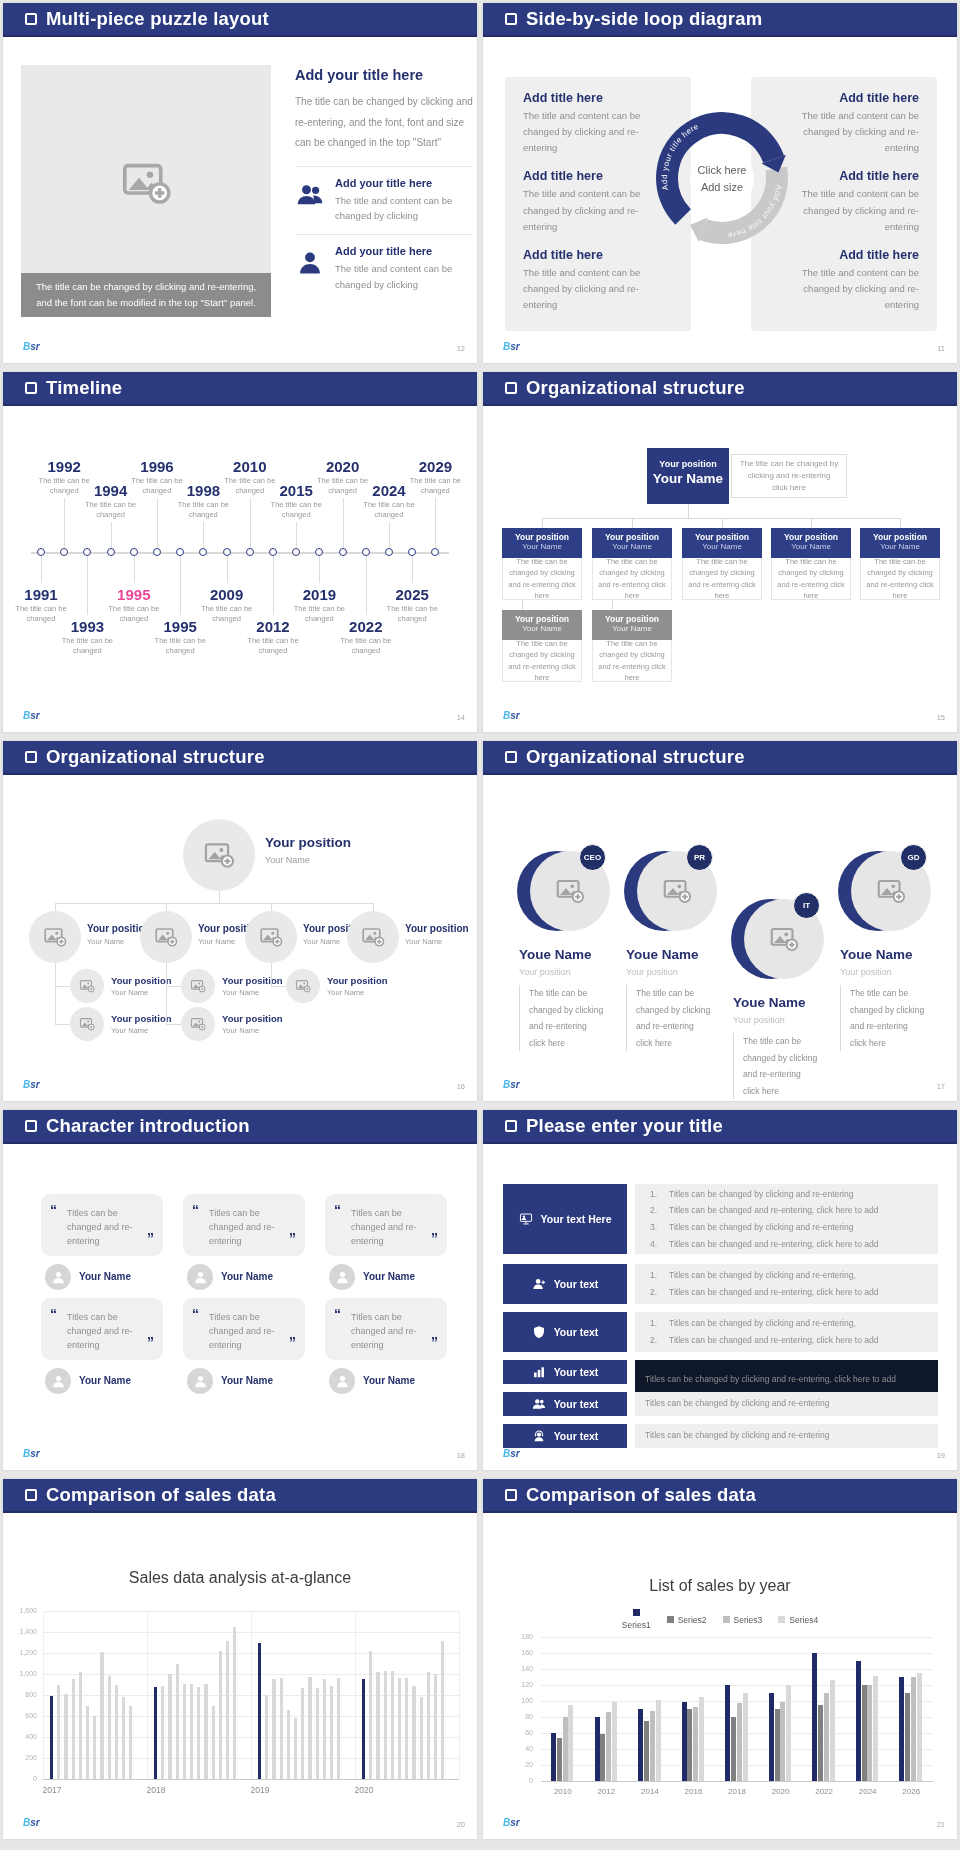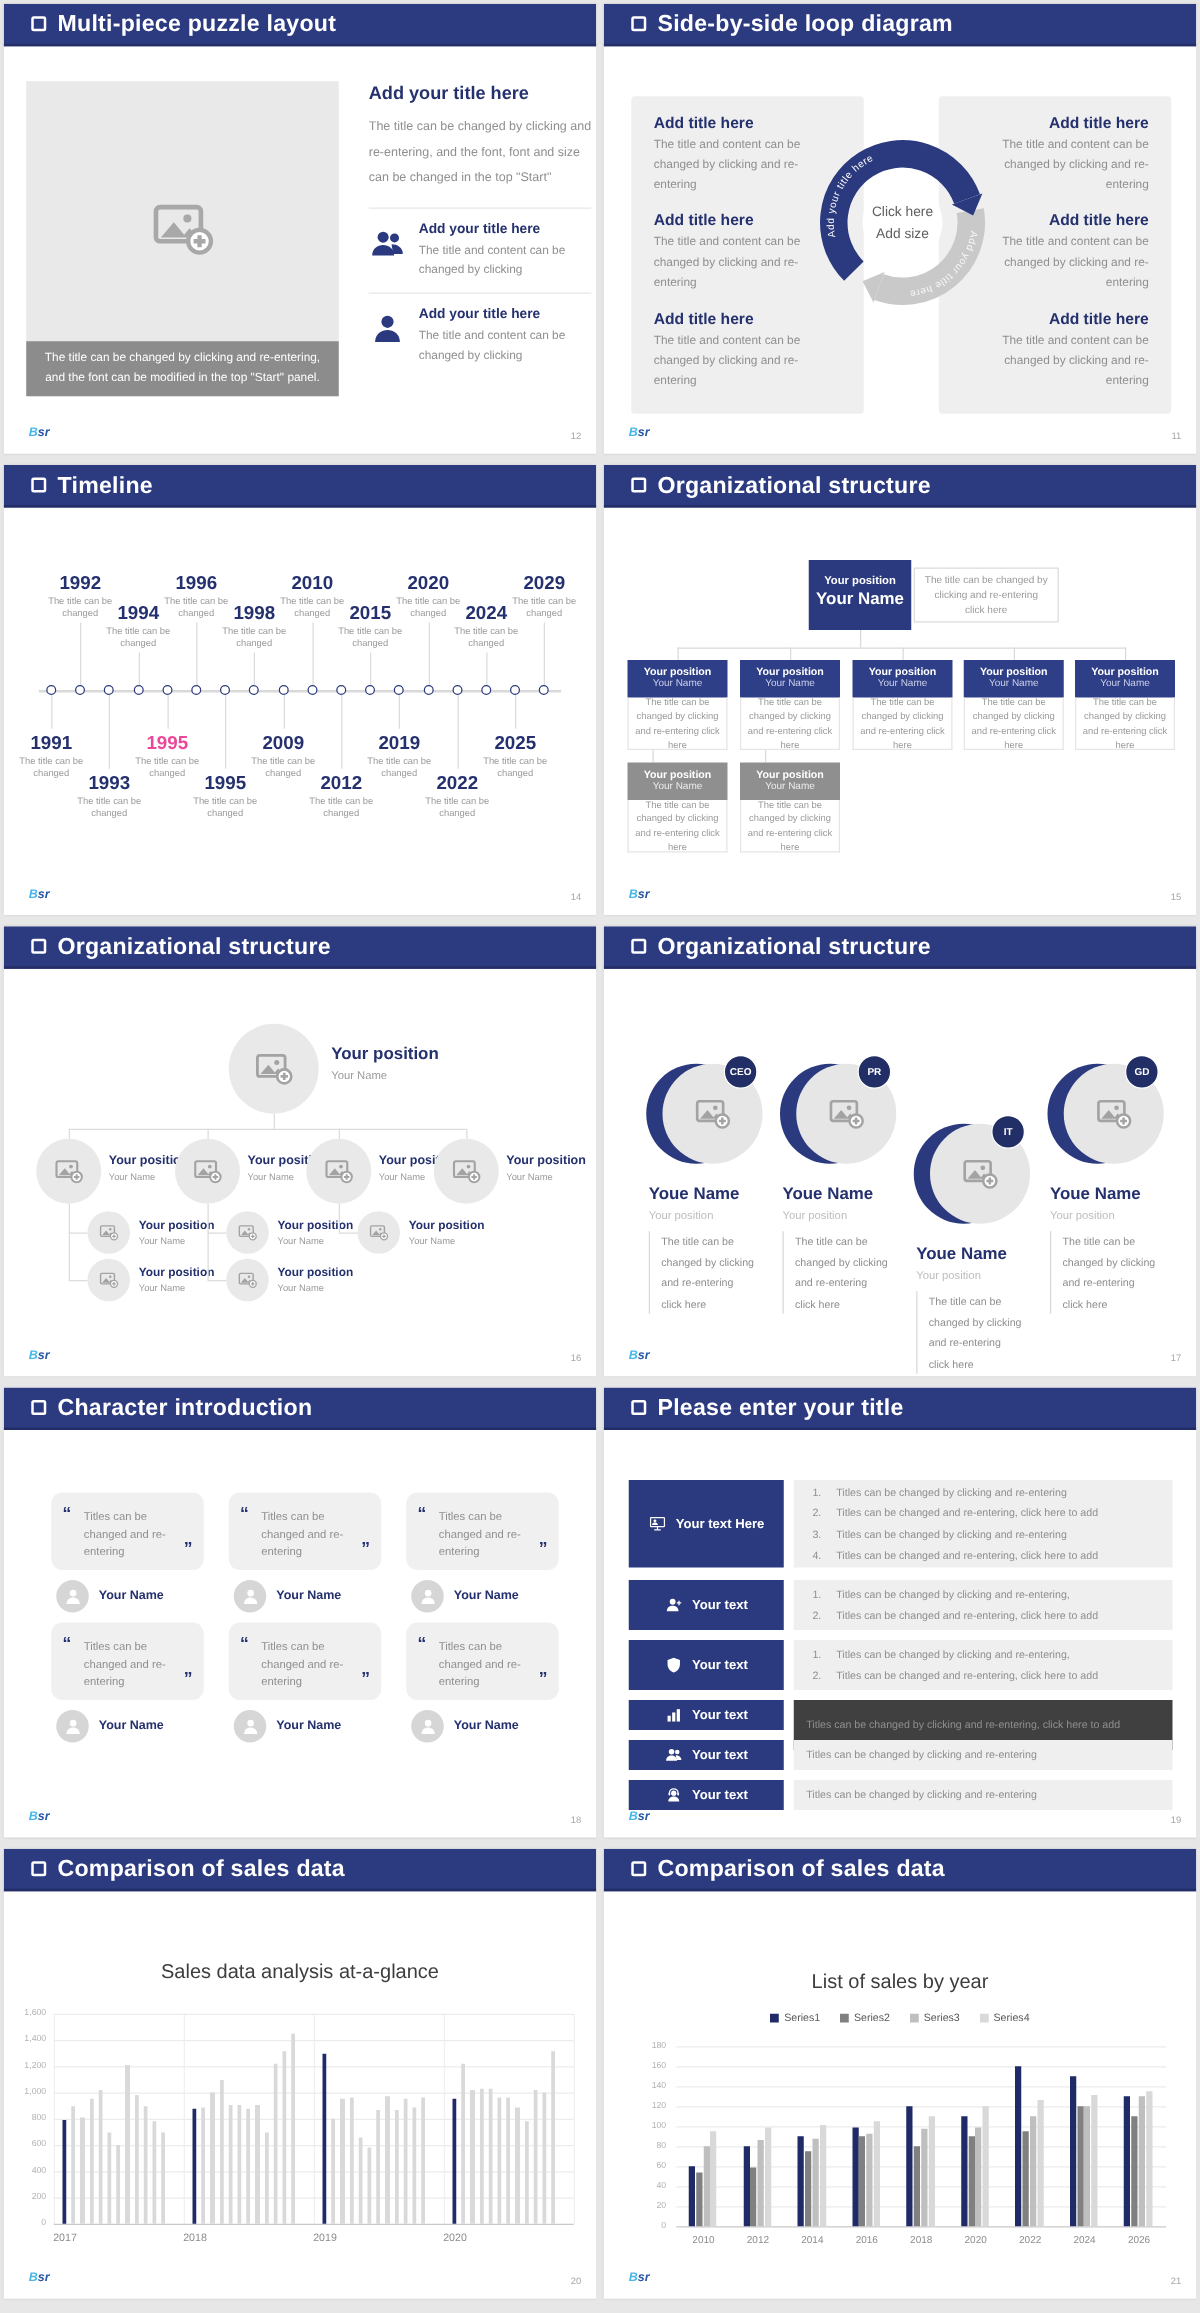--- a/index.html
+++ b/index.html
@@ -708,21 +708,21 @@
         <div style="position: absolute; left: 20px; top: 250px; width: 124px; height: 24px; background: rgb(43, 58, 126); display: flex; align-items: center; justify-content: center; gap: 8px;">
           <div style="width: 14px; height: 14px; flex: 0 0 auto;">
             <svg width="100%" height="100%" style="display:block" viewBox="0 0 24 24" fill="#ffffff">
               <rect x="3.5" y="13" width="4.4" height="8"></rect>
               <rect x="9.8" y="8.5" width="4.4" height="12.5"></rect>
               <rect x="16.1" y="4" width="4.4" height="17"></rect>
             </svg>
           </div>
           <div style="font-size: 10.5px; font-weight: bold; color: rgb(255, 255, 255);">Your text</div>
         </div>
-        <div style="position: absolute; left: 152px; top: 250px; width: 303px; height: 40px; background: #404040; display: flex; flex-direction: column; justify-content: center;">
+        <div style="position: absolute; left: 152px; top: 250px; width: 303px; height: 40px; background: #0f172a; display: flex; flex-direction: column; justify-content: center;">
           <div style="display: flex; font-size: 8.5px; color: rgb(143, 143, 143); line-height: 1.4;">
             <div style="width: 10px; flex: 0 0 auto;"></div>
             <div>Titles can be changed by clicking and re-entering, click here to add</div>
           </div>
         </div>
         <div style="position: absolute; left: 20px; top: 282px; width: 124px; height: 24px; background: rgb(43, 58, 126); display: flex; align-items: center; justify-content: center; gap: 8px;">
           <div style="width: 14px; height: 14px; flex: 0 0 auto;">
             <svg width="100%" height="100%" style="display:block" viewBox="0 0 24 24" fill="#ffffff">
               <circle cx="16.8" cy="8" r="3.1"></circle>
               <path d="M14.8 12.4 C18.6 12.4 22.5 14.6 22.5 19 L15.8 19 Z"></path>
@@ -848,21 +848,21 @@
     <div class="pageno">20</div>
   </section>
 
   <section class="slide" style="left:483px;top:1479px">
     <header class="sbar">
       <span class="sq"></span>
       <span class="stitle">Comparison of sales data</span>
     </header>
     <div class="ch-title" style="top:98px">List of sales by year</div>
     <div class="legendrow">
-        <div style="display: flex; align-items: center; gap: 4px;">
+        <div style="display: flex; align-items: center; gap: 4px; flex-direction: column;">
           <div style="width: 7px; height: 7px; background: rgb(31, 42, 102); flex: 0 0 auto;"></div>
           <div style="font-size: 8.5px; color: rgb(89, 89, 89);">Series1</div>
         </div>
         <div style="display: flex; align-items: center; gap: 4px;">
           <div style="width: 7px; height: 7px; background: rgb(128, 128, 128); flex: 0 0 auto;"></div>
           <div style="font-size: 8.5px; color: rgb(89, 89, 89);">Series2</div>
         </div>
         <div style="display: flex; align-items: center; gap: 4px;">
           <div style="width: 7px; height: 7px; background: rgb(191, 191, 191); flex: 0 0 auto;"></div>
           <div style="font-size: 8.5px; color: rgb(89, 89, 89);">Series3</div>

